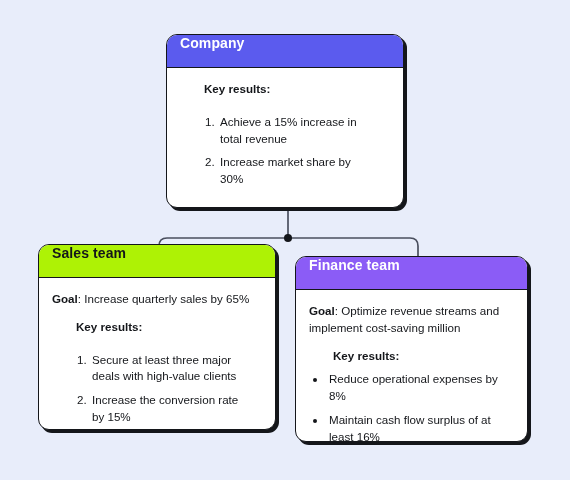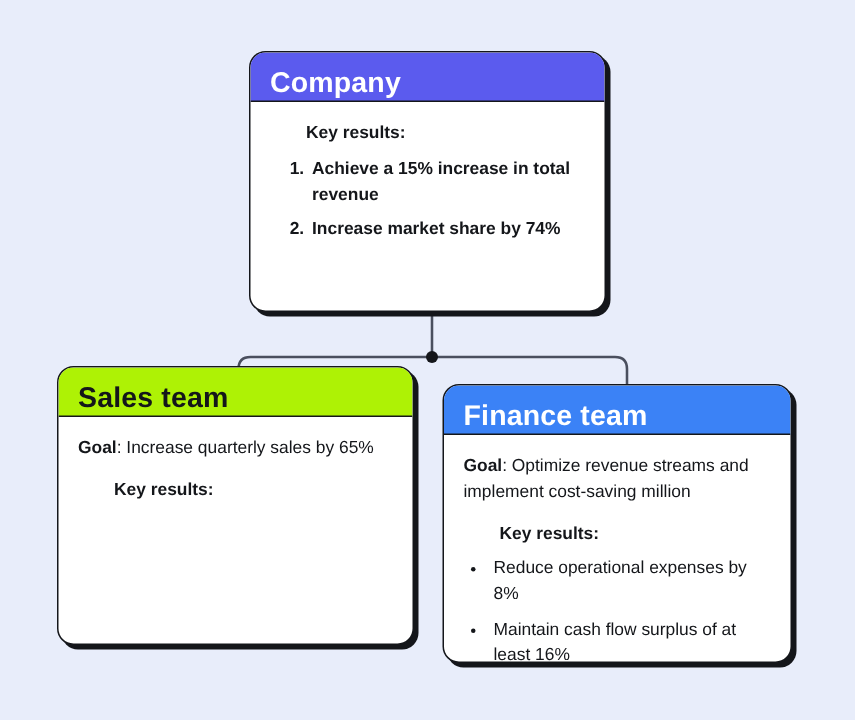--- a/index.html
+++ b/index.html
@@ -38,24 +38,24 @@
     border: 1.6px solid #14161a;
     border-radius: 11px;
     box-shadow: 3px 3px 0 0 #14161a;
     overflow: hidden;
   }
 
   .card-header {
     box-sizing: border-box;
     height: 33px;
     display: flex;
-    align-items: flex-end;
+    align-items: flex-start;
     padding: 0 13px;
     border-bottom: 1.6px solid #14161a;
-    font-size: 19px;
+    font-size: 14px;
     font-weight: bold;
     letter-spacing: 0.1px;
   }
 
   .card-body {
     box-sizing: border-box;
     padding: 13px 13px 12px 13px;
     font-size: 11.6px;
     line-height: 1.45;
     color: #14161a;
@@ -68,24 +68,23 @@
     font-weight: bold;
   }
 
   .kr-title {
     margin: 0 0 7px 0;
     font-weight: bold;
     padding-left: 24px;
   }
 
   ol.kr-list {
-    margin: 4px;
+    margin: 16px;
     padding-left: 22px;
     list-style-type: decimal;
-    font-weight: bold;
   }
   ul.kr-list {
     margin: 0;
     padding-left: 18px;
     list-style-type: disc;
   }
   .kr-list li {
     margin-bottom: 7px;
     padding-left: 2px;
   }
@@ -133,38 +132,43 @@
   </svg>
 
   <div class="card" id="card-company">
     <div class="card-header hdr-company" style="background:#5b5bee">
       <span>Company</span>
     </div>
     <div class="card-body">
       <p class="kr-title">Key results:</p>
       <ol class="kr-list">
         <li>Achieve a 15% increase in total revenue</li>
-        <li>Increase market share by 74%</li>
+        <li>Increase market share by 30%</li>
 
       </ol>
     </div>
   </div>
 
   <div class="card" id="card-sales">
     <div class="card-header hdr-sales" style="background:#aef205">
       <span>Sales team</span>
     </div>
     <div class="card-body">
       <p class="goal-line"><span class="label-strong">Goal</span><span>: Increase quarterly sales by 65%</span></p>
       <p class="kr-title">Key results:</p>
+      <ol class="kr-list">
+        <li>Secure at least three major deals with high-value clients</li>
+        <li>Increase the conversion rate by 15%</li>
+        <li>Create a sales pipeline worth 2 million by the end of Q1</li>
+      </ol>
     </div>
   </div>
 
   <div class="card" id="card-finance">
-    <div class="card-header hdr-finance" style="background:#3b82f6">
+    <div class="card-header hdr-finance" style="background:#8b5cf6">
       <span>Finance team</span>
     </div>
     <div class="card-body">
       <p class="goal-line"><span class="label-strong">Goal</span><span>: Optimize revenue streams and implement cost-saving million</span></p>
       <p class="kr-title">Key results:</p>
       <ul class="kr-list">
         <li>Reduce operational expenses by 8%</li>
         <li>Maintain cash flow surplus of at least 16%</li>
       </ul>
     </div>

